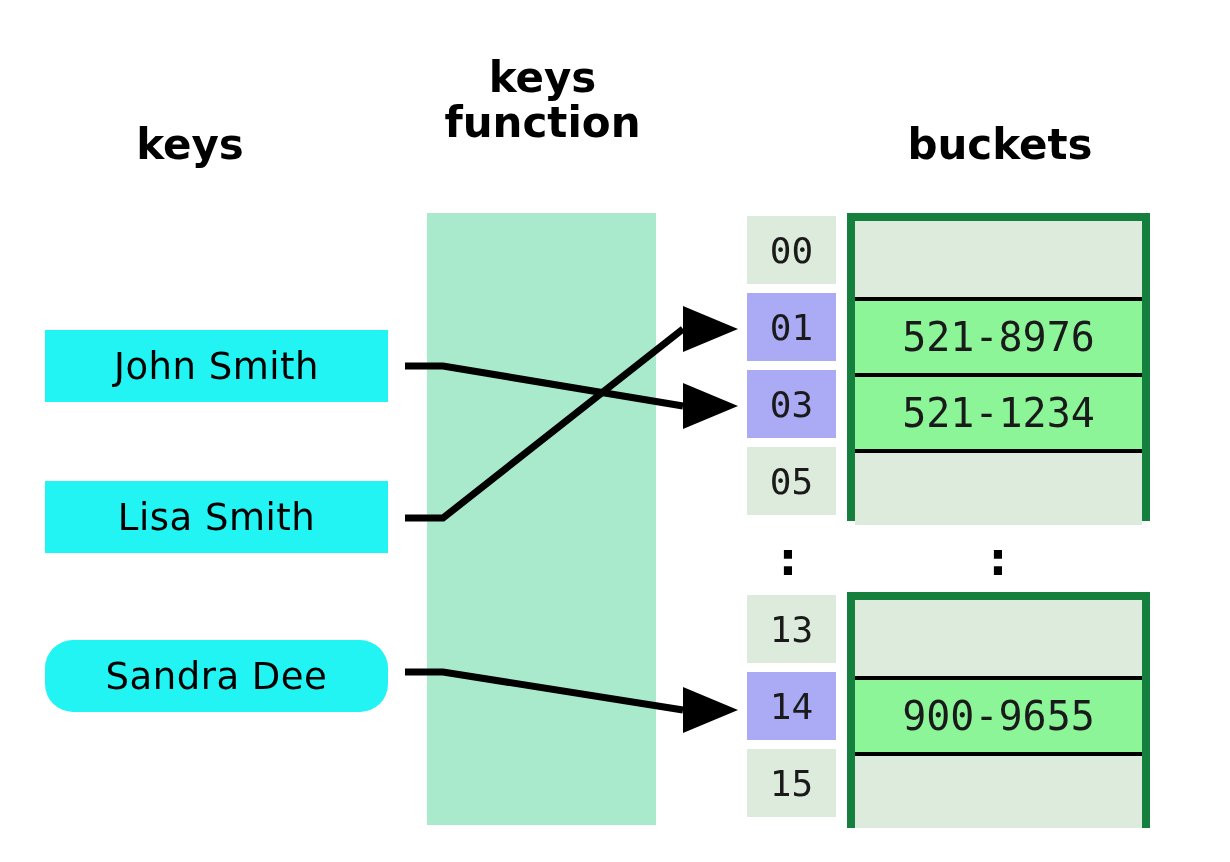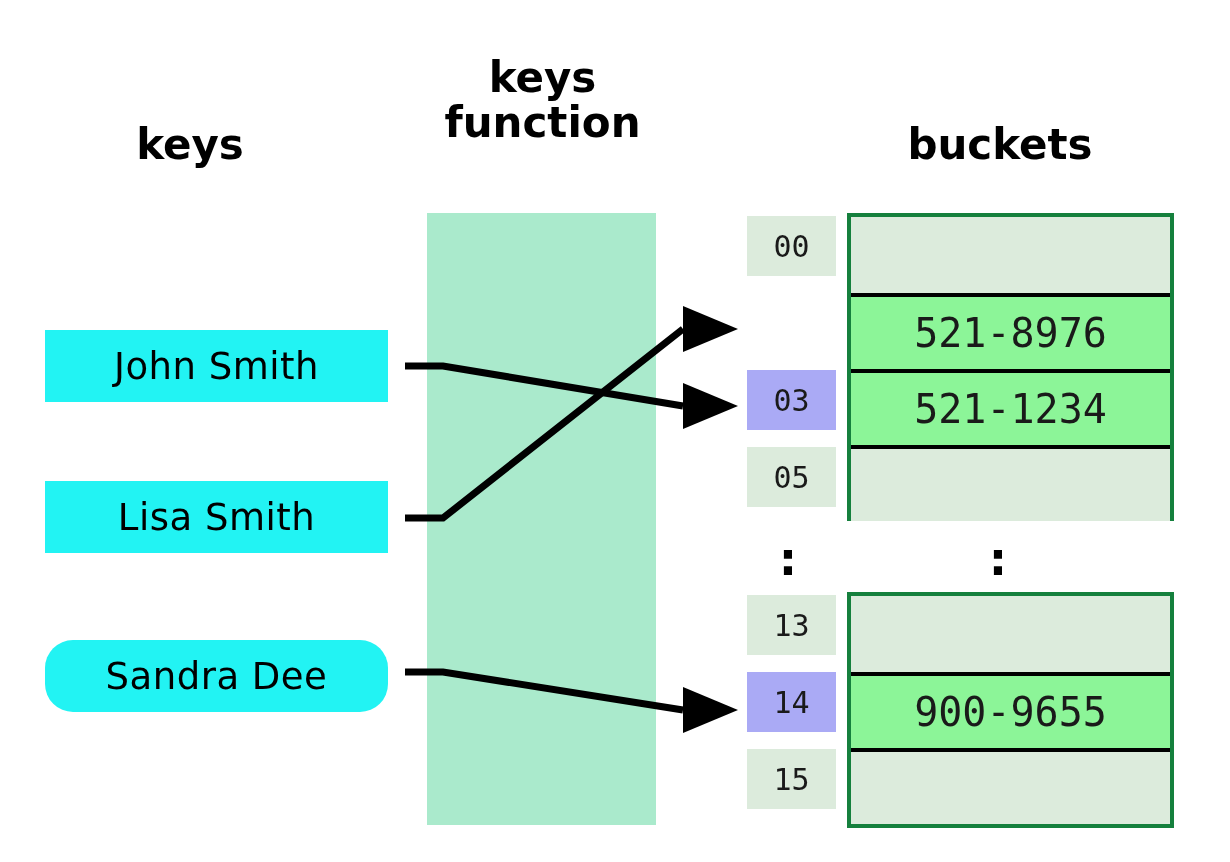--- a/index.html
+++ b/index.html
@@ -56,37 +56,37 @@
     letter-spacing: 0.5px;
   }
   #key-0 { top: 330px; }
   #key-1 { top: 481px; }
   #key-2 { top: 640px; border-radius: 28px; }
 
   .idx-cell {
     position: absolute;
     left: 747px;
     width: 89px;
-    height: 60px;
+    height: 68px;
     display: flex;
     align-items: center;
     justify-content: center;
     font-family: "DejaVu Sans Mono", monospace;
-    font-size: 30px;
+    font-size: 36px;
     color: #1a1a1a;
     text-align: center;
   }
   .idx-plain  { background: #dcebdc; }
   .idx-active { background: #aaaaf5; }
 
   .bucket-table {
     position: absolute;
     left: 847px;
-    width: 327px;
-    border: 4px solid #15803d;
+    width: 303px;
+    border: 8px solid #15803d;
     box-sizing: border-box;
     background: #dcebdc;
   }
   #table-top { top: 213px; height: 308px; }
   #table-bot { top: 592px; height: 236px; }
 
   .bucket-row {
     height: 76px;
     box-sizing: border-box;
     display: flex;
@@ -138,20 +138,21 @@
     <span class="key-label">Lisa Smith</span>
   </div>
   <div class="key-box" id="key-0">
     <span class="key-label">John Smith</span>
   </div>
   <div class="key-box" id="key-2">
     <span class="key-label">Sandra Dee</span>
   </div>
 
   <div class="idx-cell idx-plain" style="top:216px">00</div>
+  <div class="idx-cell idx-active" style="top:293px">01</div>
   <div class="idx-cell idx-active" style="top:370px">03</div>
   <div class="idx-cell idx-plain" style="top:447px">05</div>
 
   <div class="ellipsis" id="ellipsis-idx">:</div>
   <div class="ellipsis" id="ellipsis-buc">:</div>
 
   <div class="idx-cell idx-plain" style="top:595px">13</div>
   <div class="idx-cell idx-active" style="top:672px">14</div>
   <div class="idx-cell idx-plain" style="top:749px">15</div>
 

